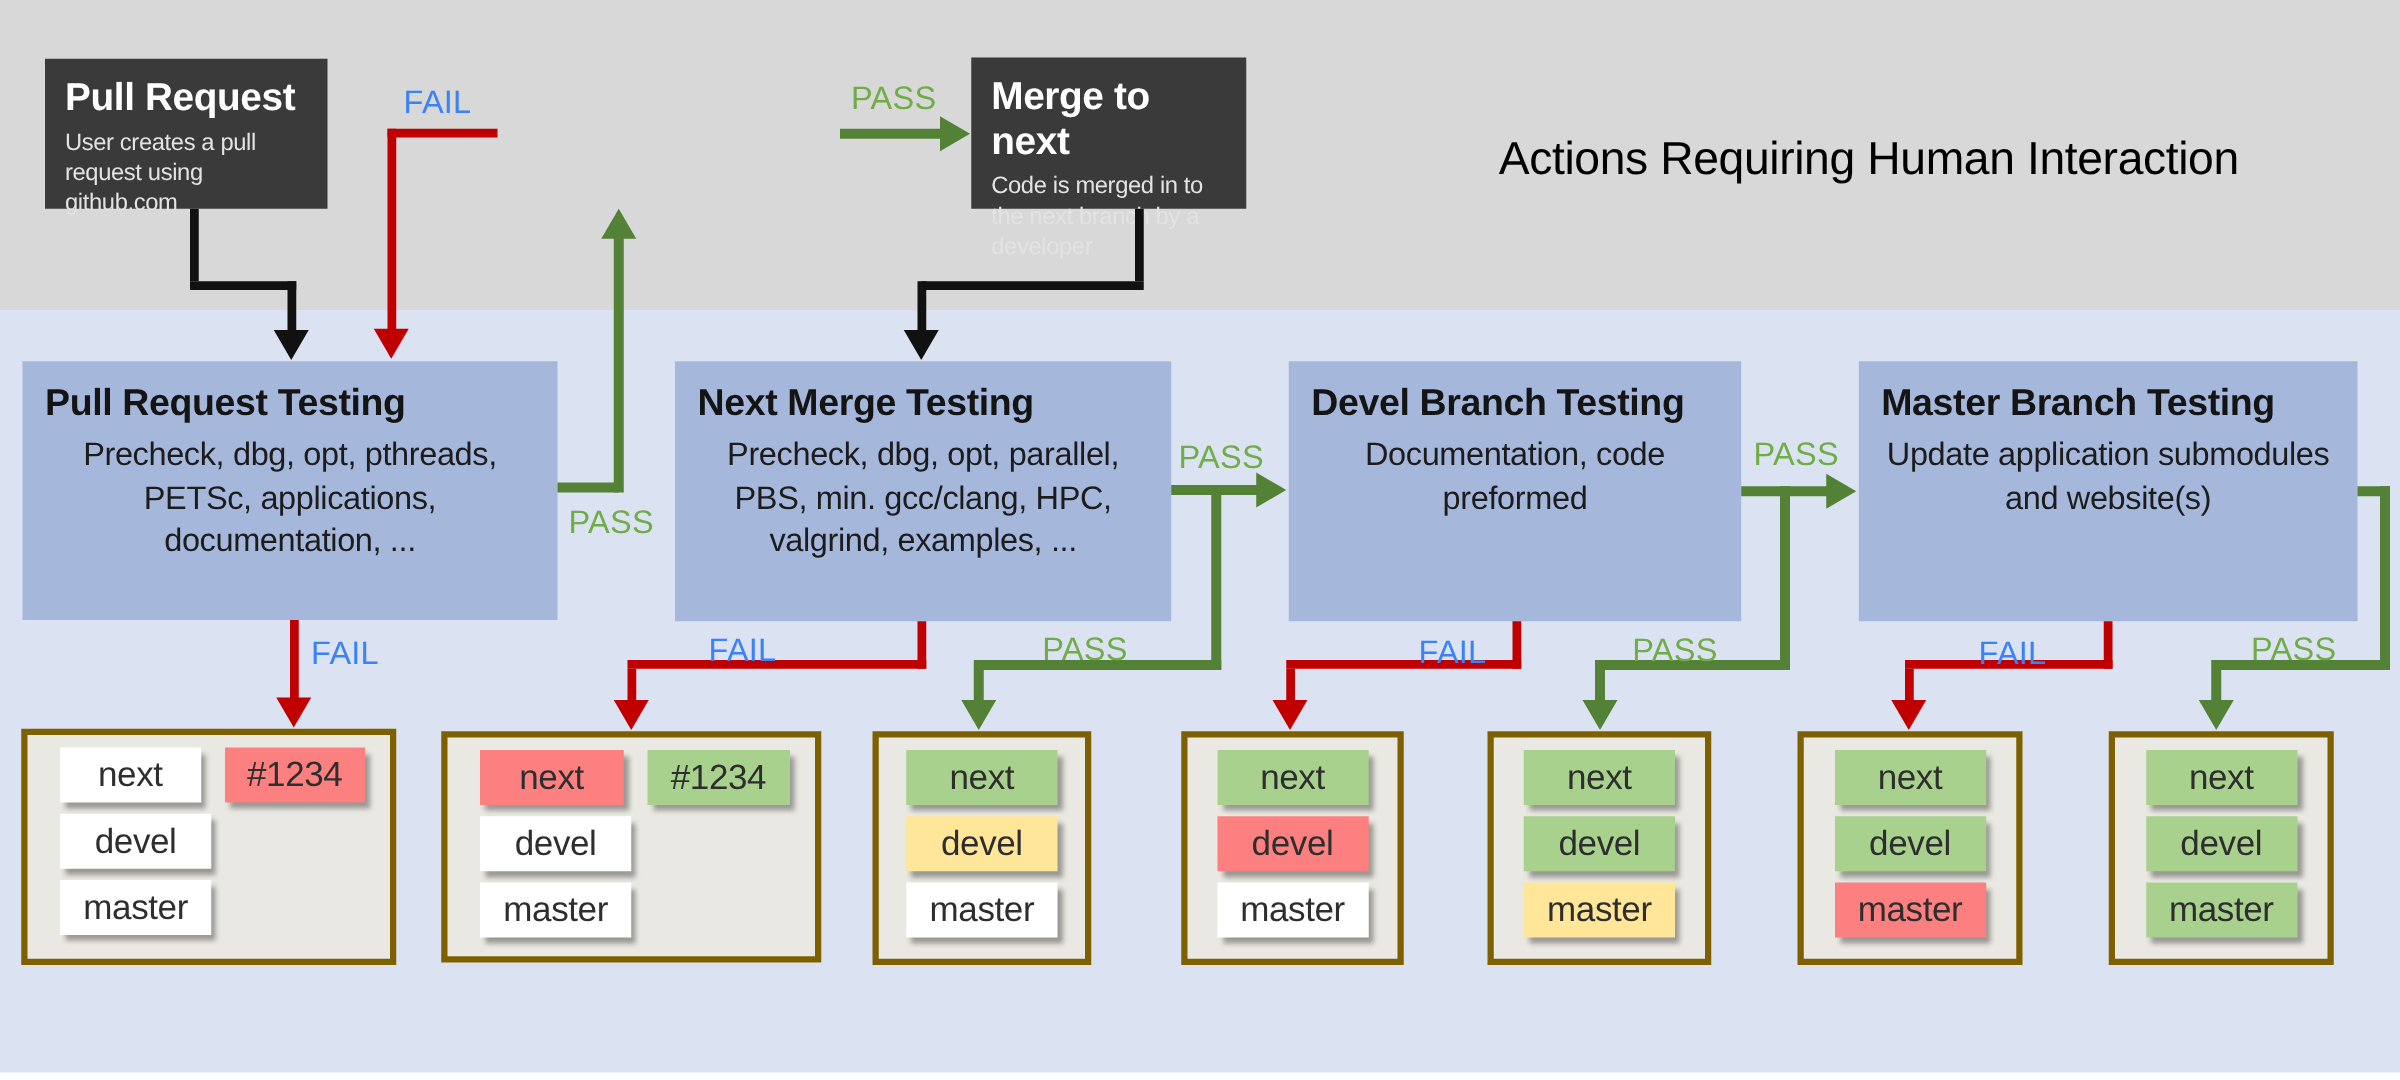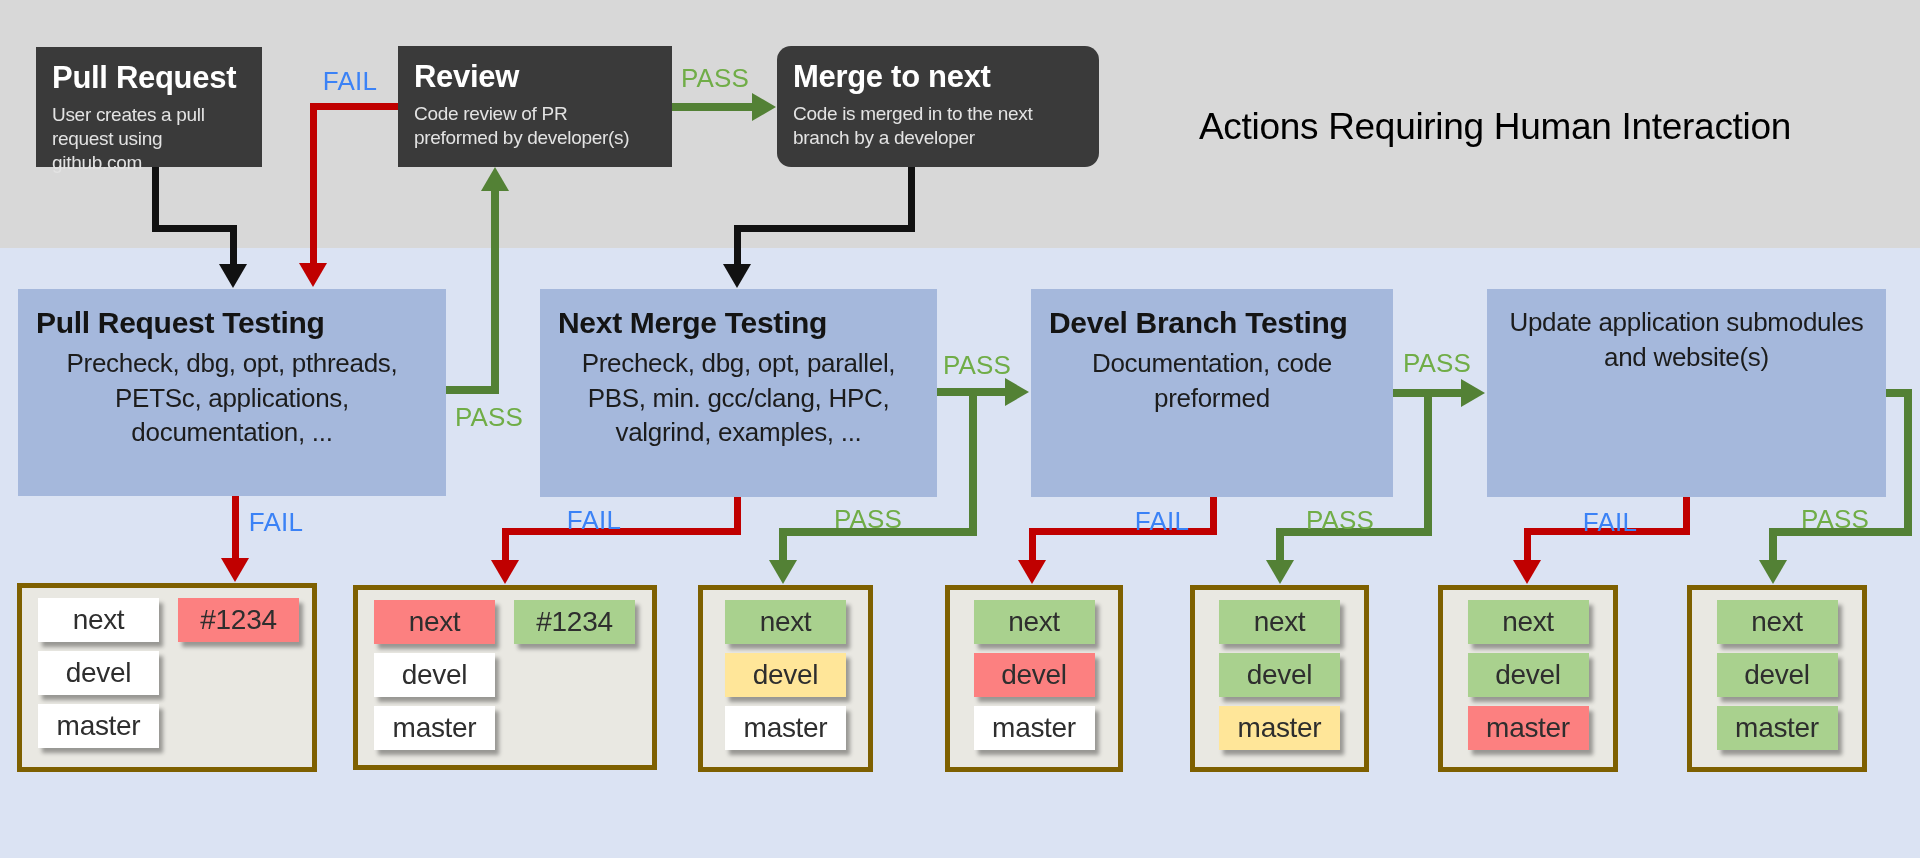--- a/index.html
+++ b/index.html
@@ -38,21 +38,21 @@
   .head.down.green{border-left:14px solid transparent;border-right:14px solid transparent;border-top:24px solid #538135;}
   .head.up.green{border-left:14px solid transparent;border-right:14px solid transparent;border-bottom:24px solid #538135;}
   .head.right.green{border-top:14px solid transparent;border-bottom:14px solid transparent;border-left:24px solid #538135;}
 
   .flow-label{position:absolute;width:80px;text-align:center;font-size:26px;letter-spacing:0.2px;}
   .flow-label.pass{color:#70ad47;}
   .flow-label.fail{color:#3b82f6;}
 
   
   .status-box{position:absolute;background:#e9e8e2;border:5px solid #7e6000;box-sizing:border-box;
-     padding:10px 10px;}
+     padding:10px 20px;}
   .status-box .badge-row{display:flex;gap:19px;margin-bottom:9px;}
   .status-box.left-align .badge-row{justify-content:flex-start;padding-left:6px;}
   .status-box.center .badge-row{justify-content:center;}
   .badge{display:inline-block;width:121px;height:44px;line-height:44px;text-align:center;
      font-size:28px;color:#2e2e2e;letter-spacing:-0.3px;
      box-shadow:4px 5px 4px rgba(0,0,0,0.35);}
   .badge-white{background:#ffffff;}
   .badge-red{background:#fc8080;}
   .badge-green{background:#a9d18e;}
   .badge-yellow{background:#ffe699;}
@@ -64,42 +64,39 @@
 
   <div class="band" id="band-human"></div>
   <div class="band" id="band-auto"></div>
 
   <div id="human-heading">Actions Requiring Human Interaction</div>
 
   <div class="dark-box" style="left:36px;top:47px;width:226px;height:120px;">
     <div class="t">Pull Request</div>
     <div class="d">User creates a pull request using github.com</div>
   </div>
-  <div class="dark-box" style="left:398px;top:46px;width:274px;height:121px;">
-    <div class="t">Review</div>
-    <div class="d">Code review of PR preformed by developer(s)</div>
-  </div>
-  <div class="dark-box" style="left:777px;top:46px;width:322px;height:121px;border-radius:14px;">
+  <div class="dark-box" style="left:777px;top:46px;width:220px;height:121px;">
     <div class="t">Merge to next</div>
     <div class="d">Code is merged in to the next branch by a developer</div>
   </div>
 
   <div class="blue-box" style="left:18px;top:289px;width:428px;height:207px;">
     <div class="t">Pull Request Testing</div>
     <div class="d">Precheck, dbg, opt, pthreads, PETSc, applications, documentation, ...</div>
   </div>
   <div class="blue-box" style="left:540px;top:289px;width:397px;height:208px;">
     <div class="t">Next Merge Testing</div>
     <div class="d">Precheck, dbg, opt, parallel, PBS, min. gcc/clang, HPC, valgrind, examples, ...</div>
   </div>
   <div class="blue-box" style="left:1031px;top:289px;width:362px;height:208px;">
     <div class="t">Devel Branch Testing</div>
     <div class="d">Documentation, code preformed</div>
   </div>
   <div class="blue-box" style="left:1487px;top:289px;width:399px;height:208px;">
+    <div class="t">Master Branch Testing</div>
     <div class="d">Update application submodules and website(s)</div>
   </div>
 
   <div class="arrow">
     <i class="seg black" style="left:152px;top:167px;width:7px;height:58px;"></i>
     <i class="seg black" style="left:152px;top:225px;width:85px;height:7px;"></i>
     <i class="seg black" style="left:230px;top:225px;width:7px;height:42px;"></i>
     <i class="head down black" style="left:219px;top:264px;"></i>
   </div>
 

